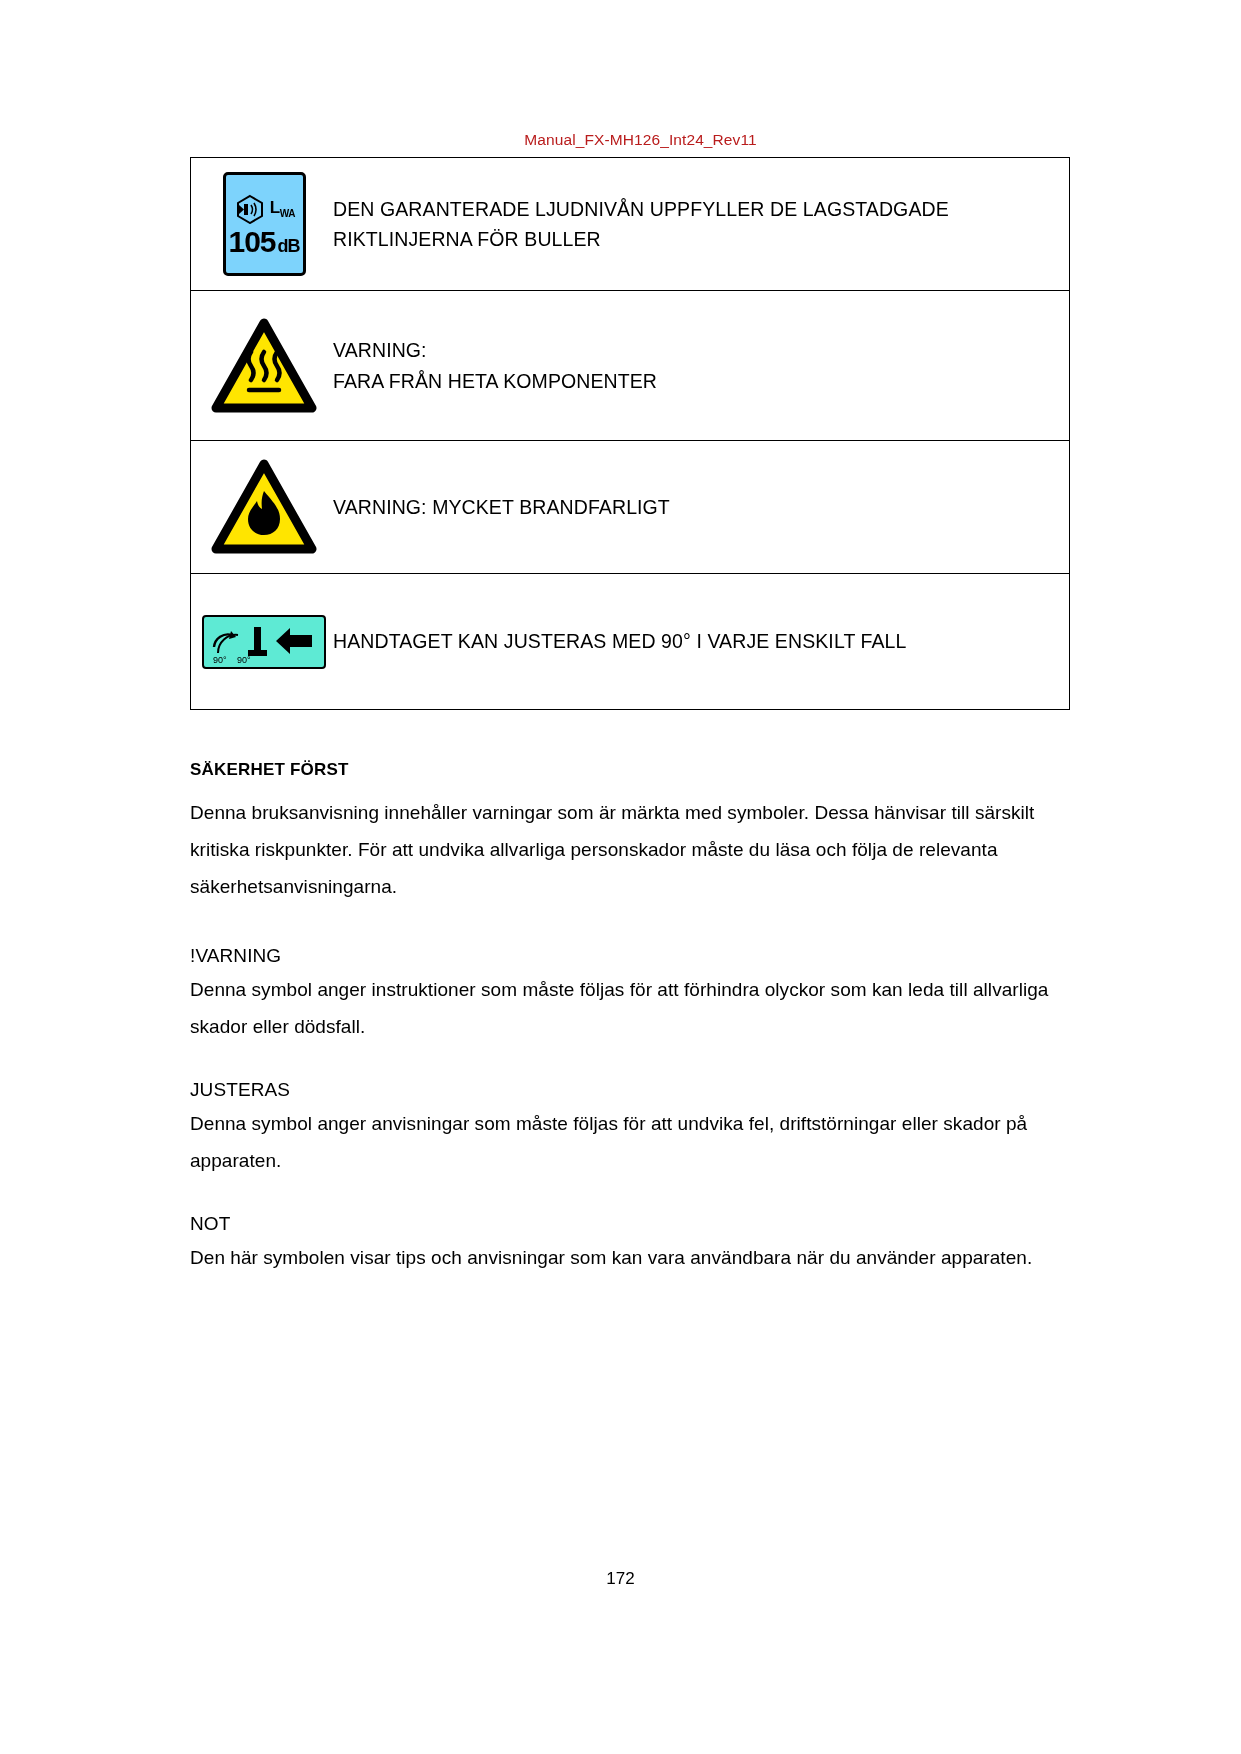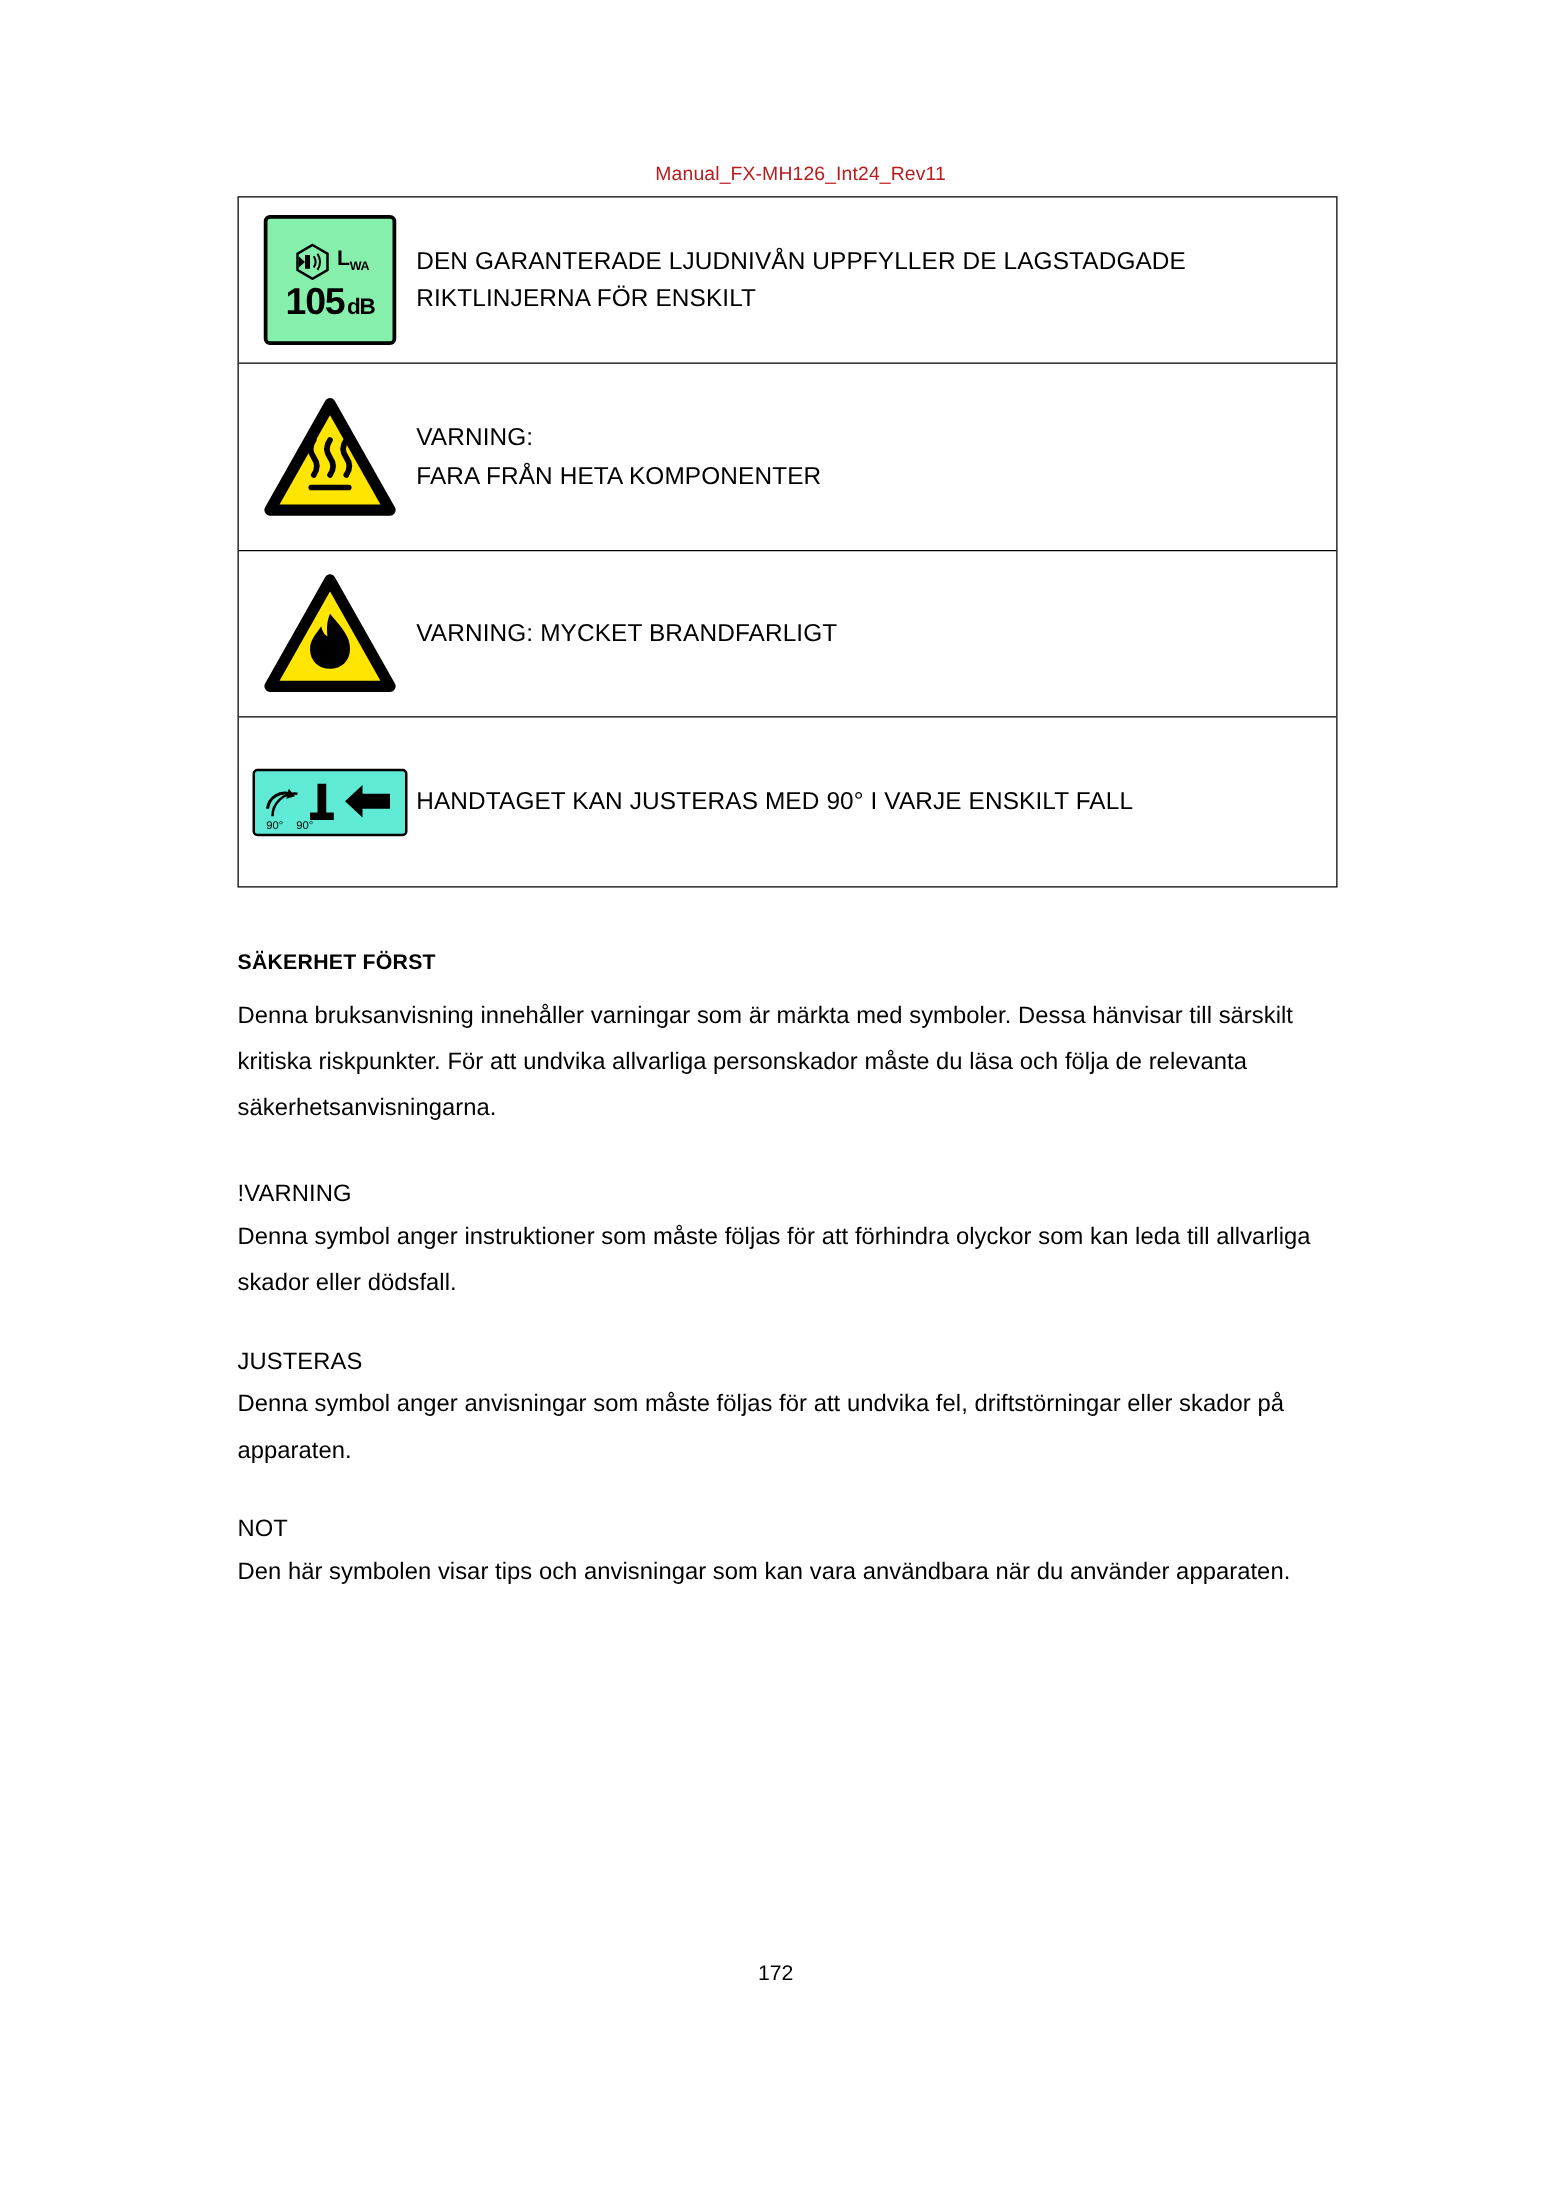--- a/index.html
+++ b/index.html
@@ -67,23 +67,23 @@
   .txt-cell {
     flex: 1;
     font-size: 19.5px;
     line-height: 1.55;
     padding-right: 24px;
     padding-left: 4px;
     letter-spacing: 0.1px;
   }
   
   .noise-label {
-    width: 106px;
+    width: 83px;
     height: 104px;
-    background: #86efac;
+    background: #7dd3fc;
     border: 3px solid #000;
     border-radius: 5px;
     box-sizing: border-box;
     display: flex;
     flex-direction: column;
     align-items: center;
     justify-content: center;
     position: relative;
   }
   .noise-top {
@@ -187,21 +187,21 @@
               <path d="M18 11 Q21 15.5 18 20" stroke="#000" stroke-width="1.6" fill="none"></path>
               <path d="M21 9 Q25 15.5 21 22" stroke="#000" stroke-width="1.6" fill="none"></path>
             </svg>
             <span class="noise-lwa">L<sub>WA</sub></span>
           </div>
           <div class="noise-db">
             <span>105</span><span class="unit">dB</span>
           </div>
         </div>
       </div>
-      <div class="txt-cell">DEN GARANTERADE LJUDNIVÅN UPPFYLLER DE LAGSTADGADE RIKTLINJERNA FÖR ENSKILT</div>
+      <div class="txt-cell">DEN GARANTERADE LJUDNIVÅN UPPFYLLER DE LAGSTADGADE RIKTLINJERNA FÖR BULLER</div>
     </div>
 
     <div class="symbol-row row-2">
       <div class="sym-cell">
         <div class="tri-wrap">
           <svg width="106" height="96" viewBox="0 0 106 96">
             <polygon points="53,5 101,90 5,90" fill="#ffe500" stroke="#000" stroke-width="9" stroke-linejoin="round"></polygon>
             <g stroke="#000" stroke-width="4.5" fill="none" stroke-linecap="round">
               <line x1="38" y1="72" x2="68" y2="72"></line>
               <path d="M40 62 q5 -7 0 -14 q-5 -7 0 -14"></path>

